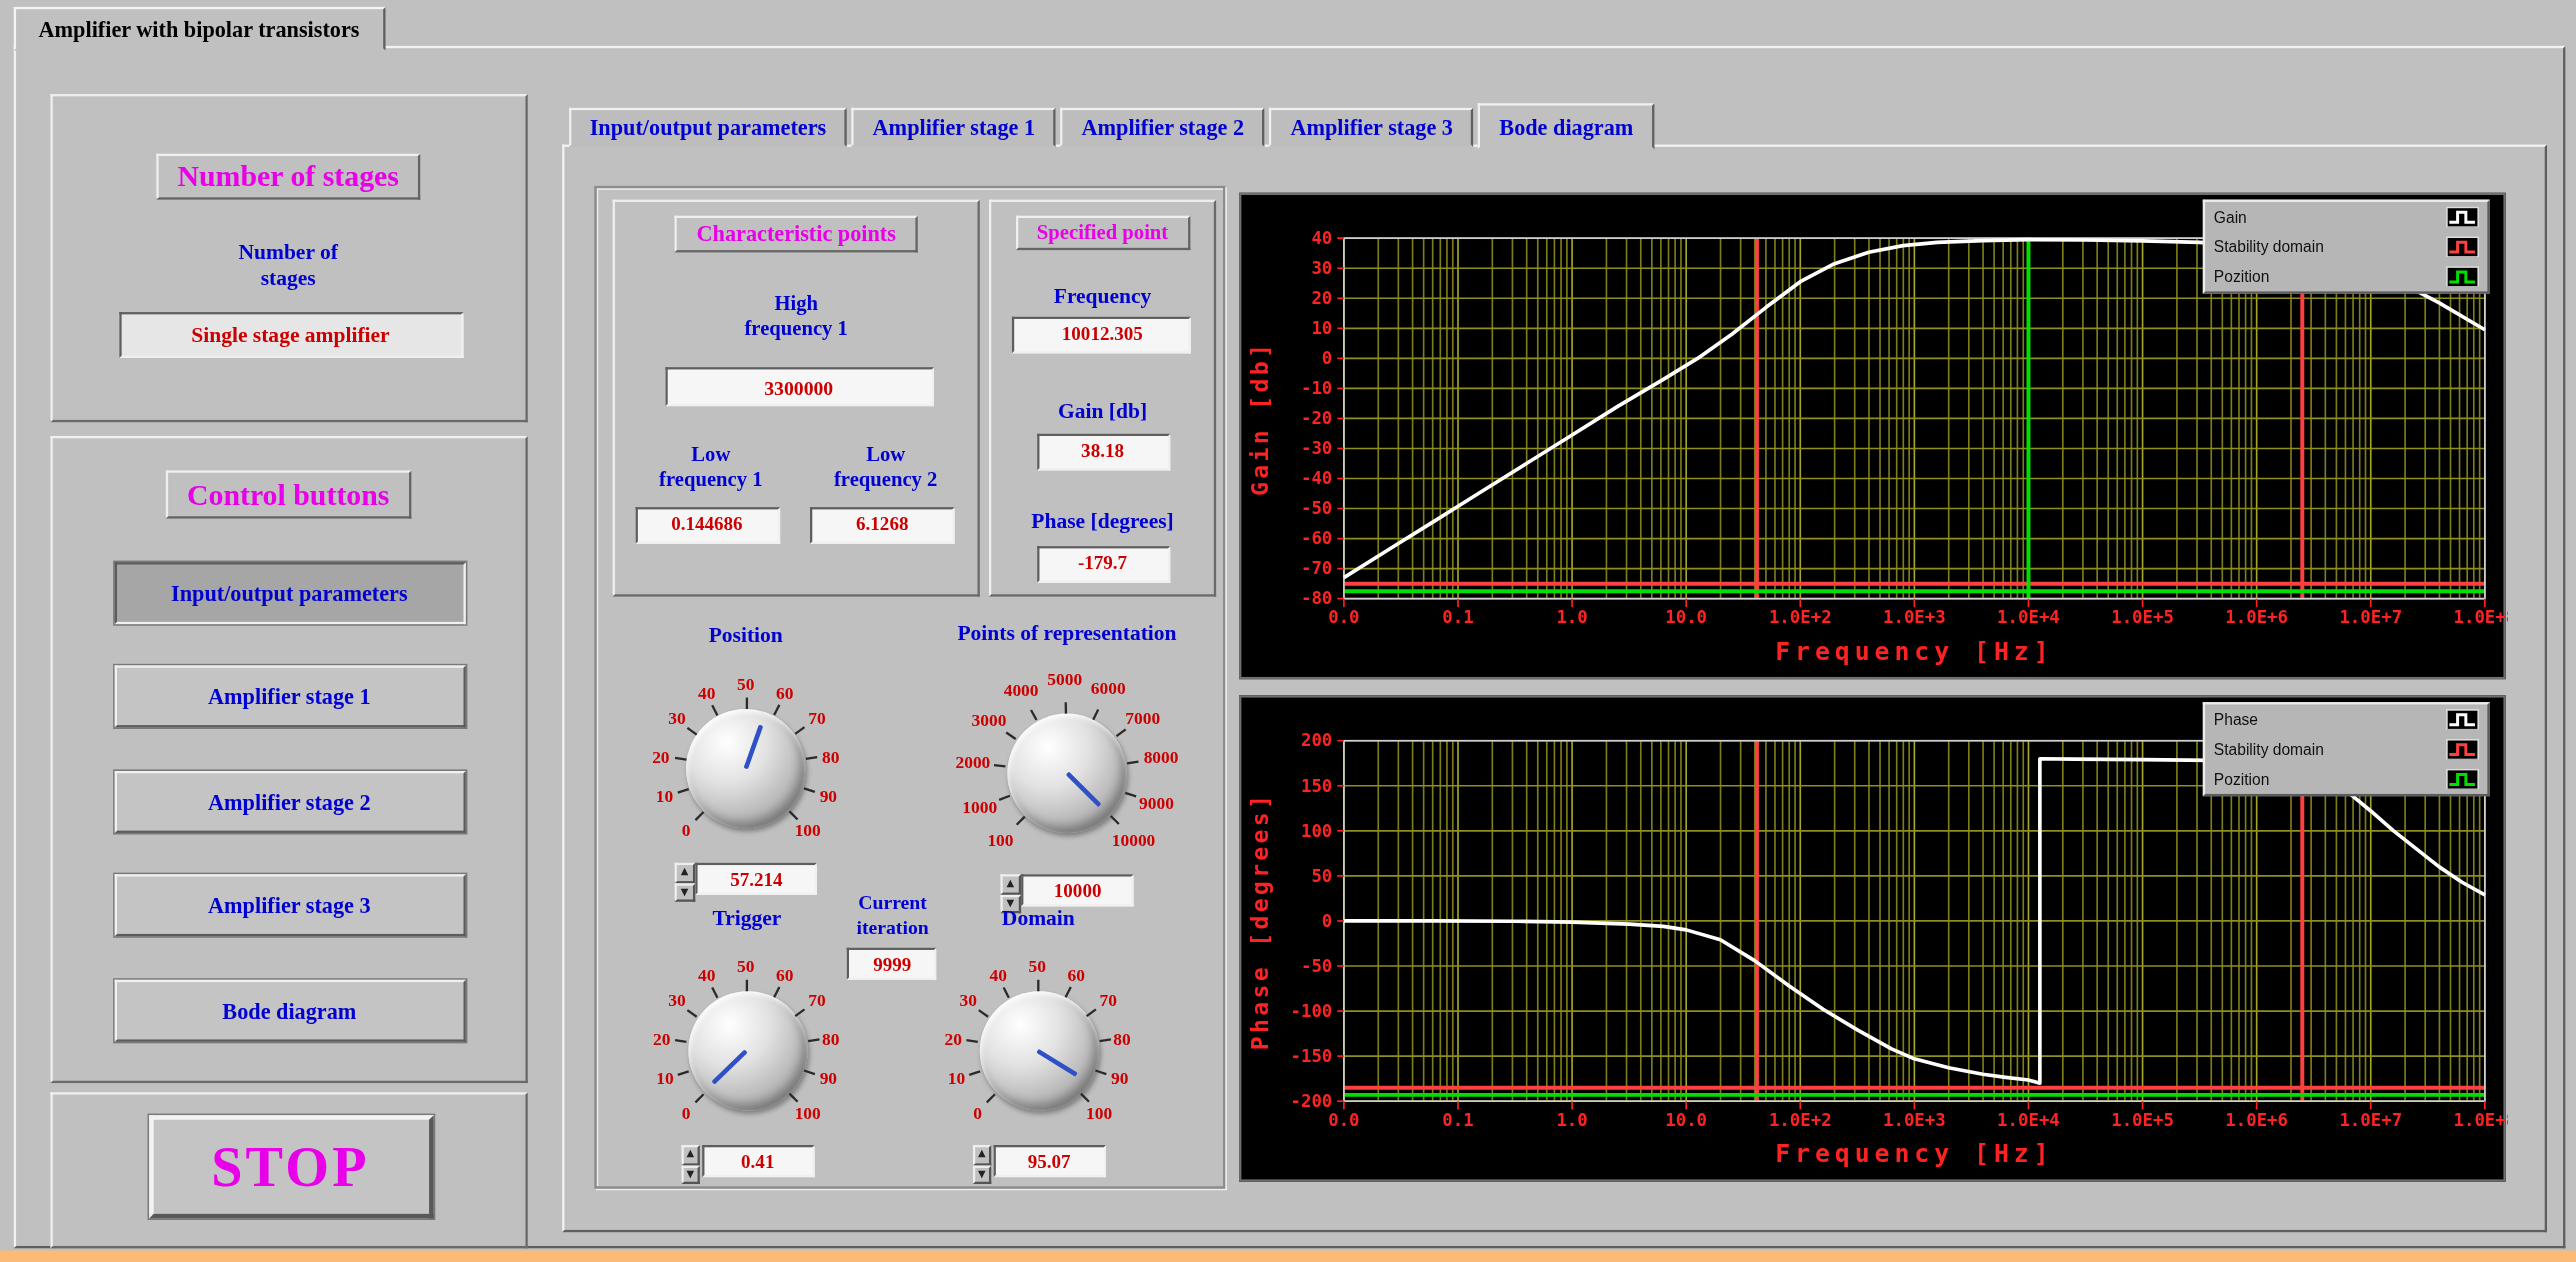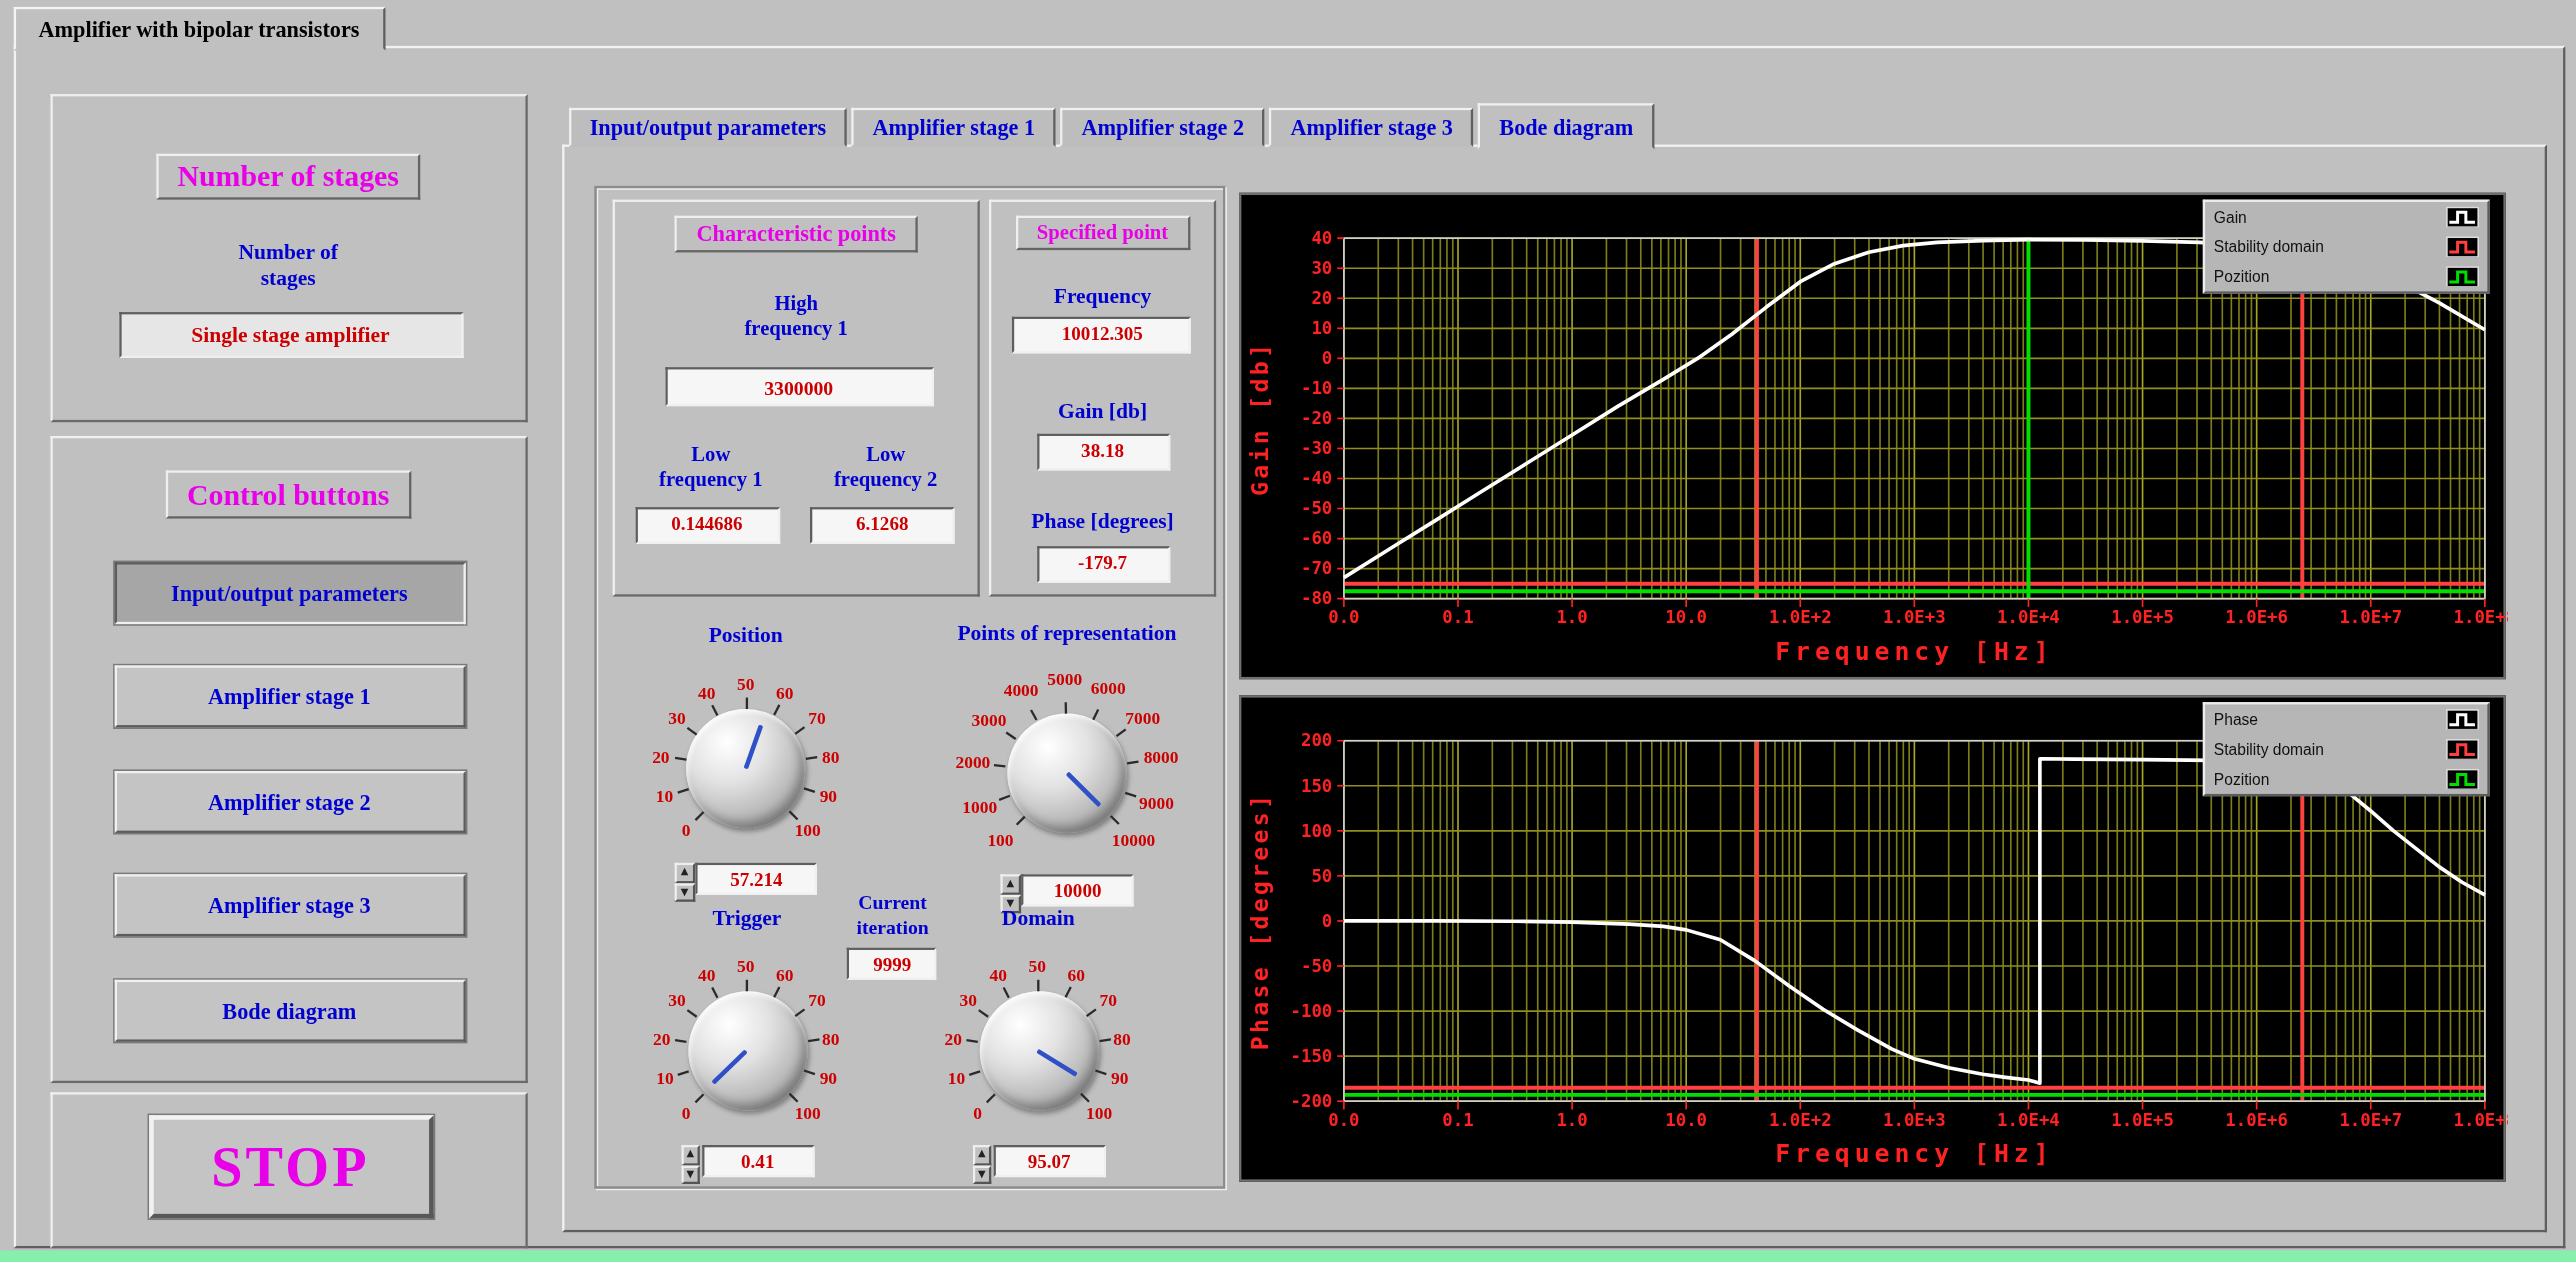--- a/index.html
+++ b/index.html
@@ -1,17 +1,17 @@
 <!DOCTYPE html>
 <html style="font-size:11.5px"><head>
 <meta charset="utf-8">
 <style>
   *{box-sizing:border-box;margin:0;padding:0;}
   html,body{background:#ffffff;}
-  #viewport{width:2576px;height:1262px;overflow:hidden;background:#86efac;position:relative;}
+  #viewport{width:2576px;height:1262px;overflow:hidden;background:#fdba74;position:relative;}
   #stage{width:1123px;height:551px;transform:scale(2.2946);transform-origin:0 0;position:relative;
          font-family:"Liberation Serif",serif;}
   #bg{position:absolute;left:0;top:0;width:1123px;height:545px;background:#c0c0c0;}
 
   .raised{border:1.4px solid;border-color:#f2f2f2 #5f5f5f #5f5f5f #f2f2f2;background:#c0c0c0;}
   .raised1{border:1.4px solid;border-color:#efefef #6a6a6a #6a6a6a #efefef;background:#c0c0c0;}
 
   #win-tab{position:absolute;left:5.8px;top:2.9px;height:19px;padding:0 10px;background:#c0c0c0;
            border:1.4px solid;border-color:#f4f4f4 #5f5f5f #c0c0c0 #f4f4f4;z-index:6;
            display:flex;align-items:center;font-weight:bold;font-size:9.7px;color:#000;}

